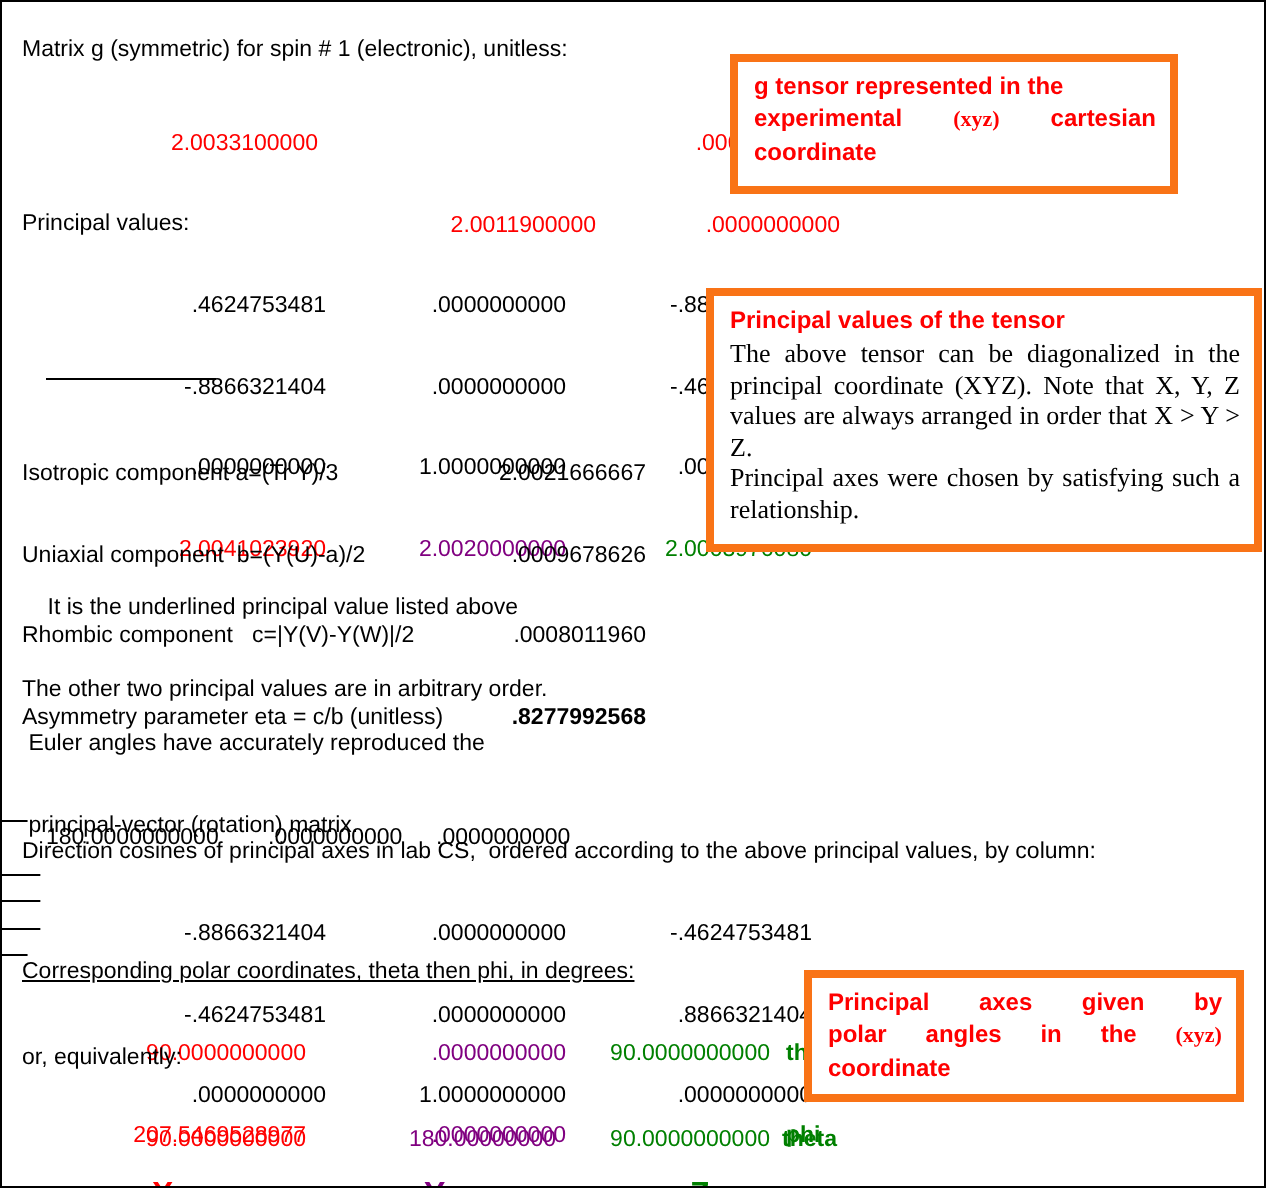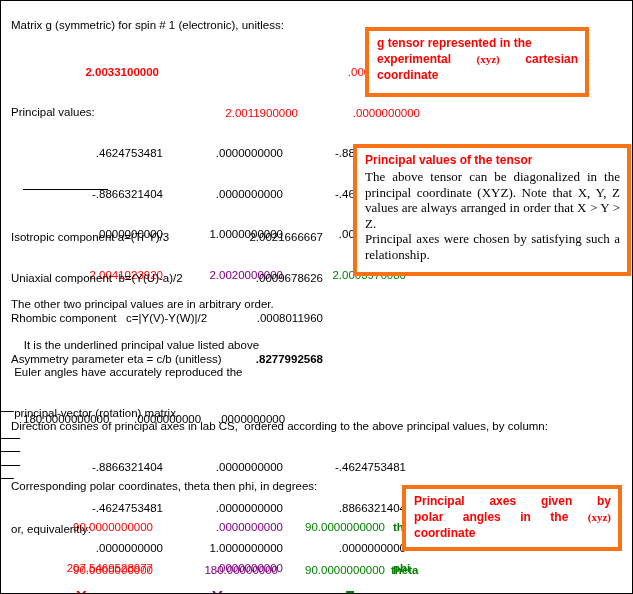--- a/index.html
+++ b/index.html
@@ -96,21 +96,21 @@
 </style>
 </head>
 <body>
 
 <div id="page">
 
   <div class="mono-block" style="left:10px; top:18px;">Matrix g (symmetric) for spin # 1 (electronic), unitless:</div>
 
   <div class="mono-block" style="left:0px; top:38px; width:360px;">
     <div class="numrow">
-      <span class="red num" style="left:36px; width:122px;font-weight:bold;">2.0033100000</span>
+      <span class="red num" style="left:36px; width:122px;">2.0033100000</span>
       <span class="red num" style="left:292px; width:122px;">.0000000000</span>
     </div>
     <div class="numrow">
       <span class="red num" style="left:175px; width:122px;">2.0011900000</span>
       <span class="red num" style="left:297px; width:122px;">.0000000000</span>
     </div>
     <div class="numrow">
       <span class="red num" style="left:307px; width:122px;">2.0020000000</span>
     </div>
   </div>
@@ -155,22 +155,22 @@
       <span style="left:10px;">Rhombic component   c=|Y(V)-Y(W)|/2</span>
       <span class="num" style="left:200px; width:122px;">.0008011960</span>
     </div>
     <div class="numrow">
       <span style="left:10px;">Asymmetry parameter eta = c/b (unitless)</span>
       <span class="num" style="left:200px; width:122px;font-weight:bold;">.8277992568</span>
     </div>
   </div>
 
   <div class="mono-block" style="left:10px; top:270px;">
+    <div class="row">    It is the underlined principal value listed above</div>
     <div class="row">The other two principal values are in arbitrary order.</div>
-    <div class="row">    It is the underlined principal value listed above</div>
   </div>
 
   <div class="mono-block" style="left:10px; top:338px;">
     <div class="row"> Euler angles have accurately reproduced the</div>
     <div class="row"> principal-vector (rotation) matrix.</div>
   </div>
 
 
   <div class="mono-block" style="left:0px; top:385px; width:400px;text-decoration:underline;">
     <div class="numrow">
@@ -193,21 +193,21 @@
       <span class="num" style="left:160px; width:122px;">.0000000000</span>
       <span class="num" style="left:283px; width:122px;">.8866321404</span>
     </div>
     <div class="numrow">
       <span class="num" style="left:40px; width:122px;">.0000000000</span>
       <span class="num" style="left:160px; width:122px;">1.0000000000</span>
       <span class="num" style="left:283px; width:122px;">.0000000000</span>
     </div>
   </div>
 
-  <div class="mono-block" style="left:10px; top:479px;">Corresponding polar coordinates, theta then phi, in degrees:</div>
+  <div class="mono-block" style="left:10px; top:479px;text-decoration:underline;">Corresponding polar coordinates, theta then phi, in degrees:</div>
 
   <div class="mono-block" style="left:0px; top:493px; width:420px;">
     <div class="numrow">
       <span class="red num" style="left:30px; width:122px;">90.0000000000</span>
       <span class="purple num" style="left:160px; width:122px;">.0000000000</span>
       <span class="green num" style="left:262px; width:122px;">90.0000000000</span>
       <span class="green bold" style="left:392px;">theta</span>
     </div>
     <div class="numrow">
       <span class="red num" style="left:30px; width:122px;">207.5469528977</span>

